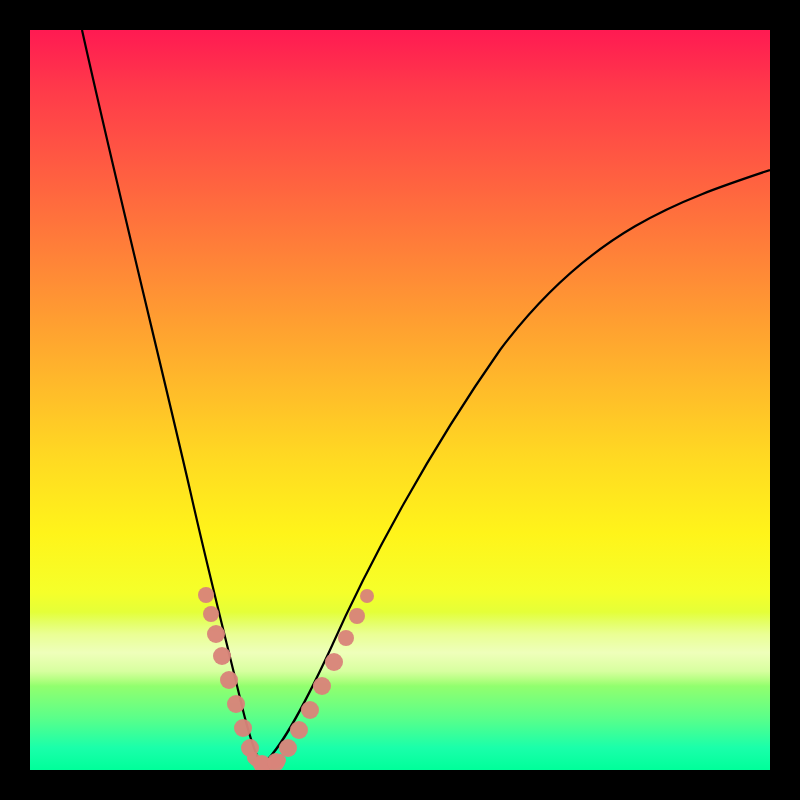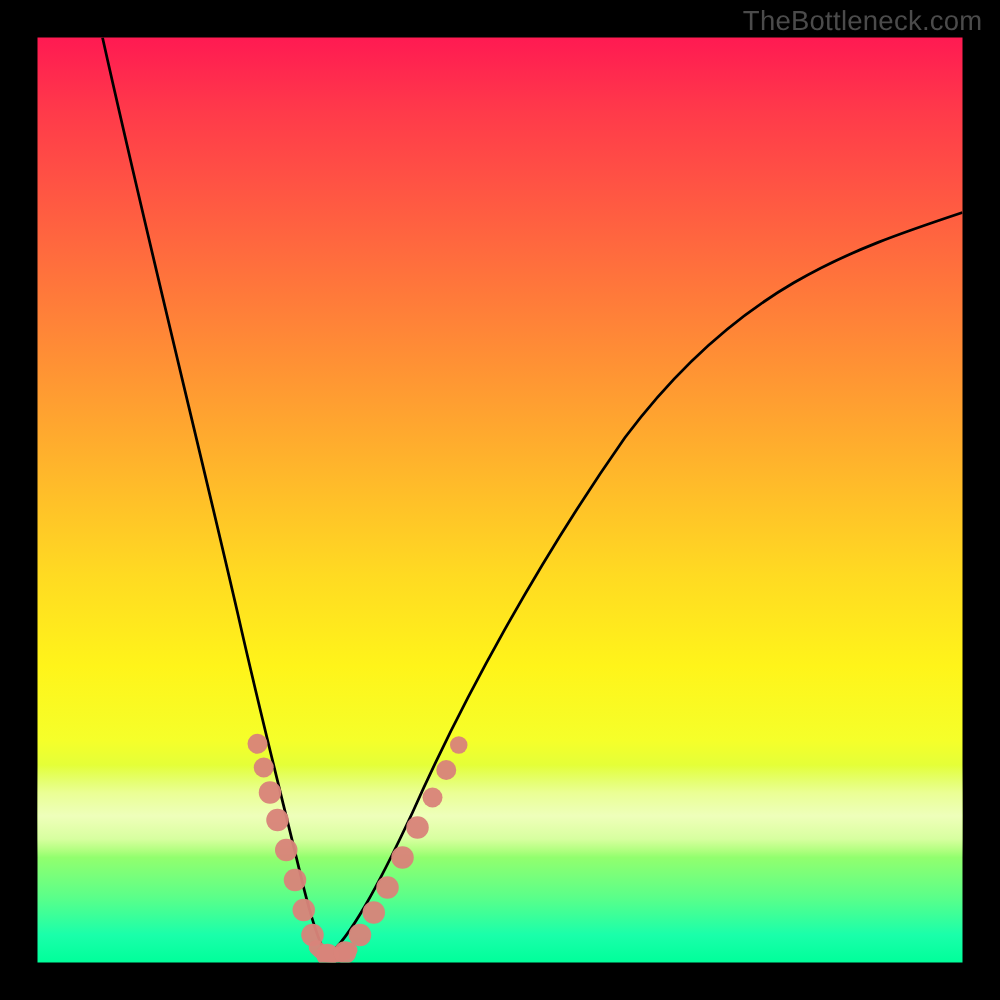--- a/index.html
+++ b/index.html
@@ -128,14 +128,13 @@
       <circle class="blob" cx="269" cy="700" r="9"></circle>
       <circle class="blob" cx="280" cy="680" r="9"></circle>
       <circle class="blob" cx="292" cy="656" r="9"></circle>
       <circle class="blob" cx="304" cy="632" r="9"></circle>
       <circle class="blob" cx="316" cy="608" r="8"></circle>
       <circle class="blob" cx="327" cy="586" r="8"></circle>
       <circle class="blob" cx="337" cy="566" r="7"></circle>
     </svg>
   </div>
 
-  <div class="watermark">TheBottleneck.com</div>
 </div>
 
 </body></html>

